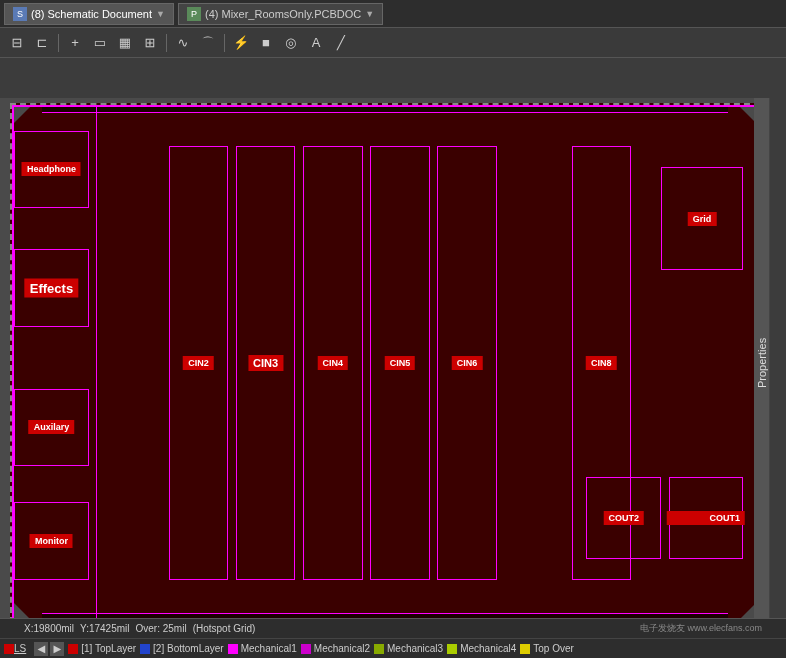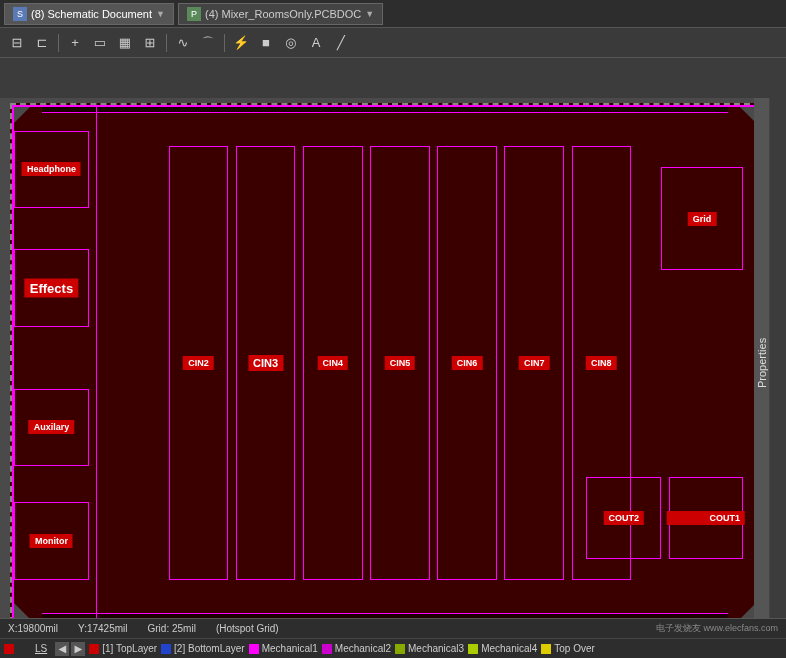--- a/index.html
+++ b/index.html
@@ -157,21 +157,21 @@
       padding: 0 4px;
       gap: 6px;
       font-size: 10px;
       color: #ccc;
       border-top: 1px solid #555;
       overflow: hidden;
     }
     .layer-indicator {
       display: flex;
       align-items: center;
-      gap: 21px;
+      gap: 0;
       margin-right: 4px;
       text-decoration: underline;
     }
     .layer-nav {
       display: flex;
       gap: 2px;
     }
     .layer-nav-btn {
       width: 14px;
       height: 14px;
@@ -306,23 +306,20 @@
       </div>
 
       <div style="position:absolute;left:48%;top:8%;width:8%;bottom:8%;border:1px solid #ff00ff;">
         <div class="room-label" style="position:absolute;top:50%;left:50%;transform:translate(-50%,-50%);font-size:9px;">CIN5</div>
       </div>
 
       <div style="position:absolute;left:57%;top:8%;width:8%;bottom:8%;border:1px solid #ff00ff;">
         <div class="room-label" style="position:absolute;top:50%;left:50%;transform:translate(-50%,-50%);font-size:9px;">CIN6</div>
       </div>
 
-      <div style="position:absolute;left:66%;top:8%;width:8%;bottom:8%;border:1px solid #ff00ff;">
-        <div class="room-label" style="position:absolute;top:50%;left:50%;transform:translate(-50%,-50%);font-size:9px;">CIN7</div>
-      </div>
 
       <div style="position:absolute;left:75%;top:8%;width:8%;bottom:8%;border:1px solid #ff00ff;">
         <div class="room-label" style="position:absolute;top:50%;left:50%;transform:translate(-50%,-50%);font-size:9px;">CIN8</div>
       </div>
 
       <div style="position:absolute;right:2%;top:12%;width:11%;height:20%;border:1px solid #ff00ff;">
         <div class="room-label" style="position:absolute;top:50%;left:50%;transform:translate(-50%,-50%);font-size:9px;">Grid</div>
       </div>
 
       <div style="position:absolute;right:13%;bottom:12%;width:10%;height:16%;border:1px solid #ff00ff;">
@@ -336,24 +333,24 @@
     </div>
 
     <div class="properties-panel">
       <span>Properties</span>
     </div>
 
   </div>
 
 </div>
 
-<div class="status-bar" style="position:absolute;bottom:20px;left:0;right:0;height:20px;background:#2d2d2d;display:flex;align-items:center;padding:0 8px;font-size:10px;color:#ccc;border-top:1px solid #555;gap:20px;z-index:10;">
+<div class="status-bar" style="position:absolute;bottom:20px;left:0;right:0;height:20px;background:#2d2d2d;display:flex;align-items:center;padding:0 24px;font-size:10px;color:#ccc;border-top:1px solid #555;gap:6px;z-index:10;">
   <span>X:19800mil</span>
   <span>Y:17425mil</span>
-  <span>Grid: 25mil</span>
+  <span>Over: 25mil</span>
   <span>(Hotspot Grid)</span>
   <span style="flex:1;"></span>
   <span style="font-size:9px;color:#888;">电子发烧友 www.elecfans.com</span>
 </div>
 
 <div class="bottom-tabs" style="position:absolute;bottom:0;left:0;right:0;height:20px;background:#2d2d2d;display:flex;align-items:center;padding:0 4px;gap:4px;font-size:10px;color:#ccc;border-top:1px solid #444;z-index:10;overflow:hidden;">
 
   <div class="layer-indicator">
     <span style="width:10px;height:10px;background:#cc0000;display:inline-block;"></span>
     <span>LS</span>

